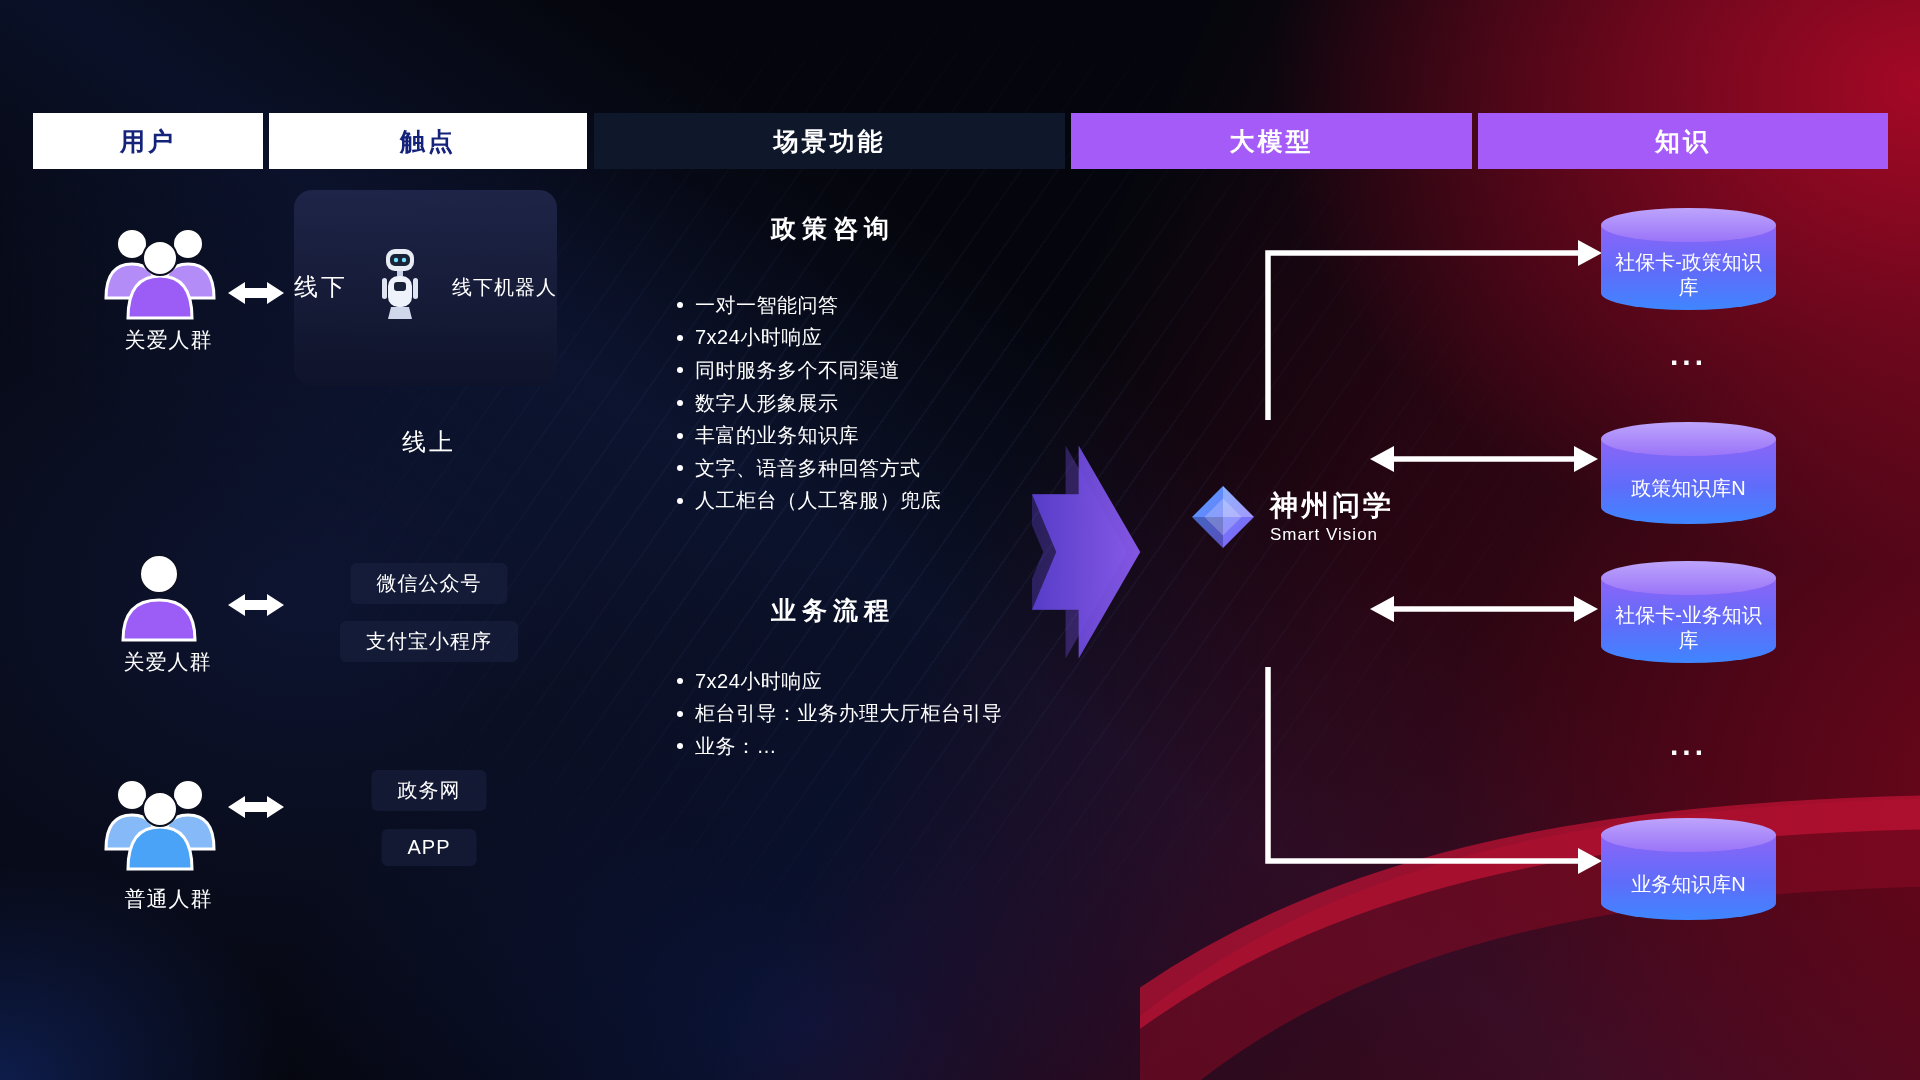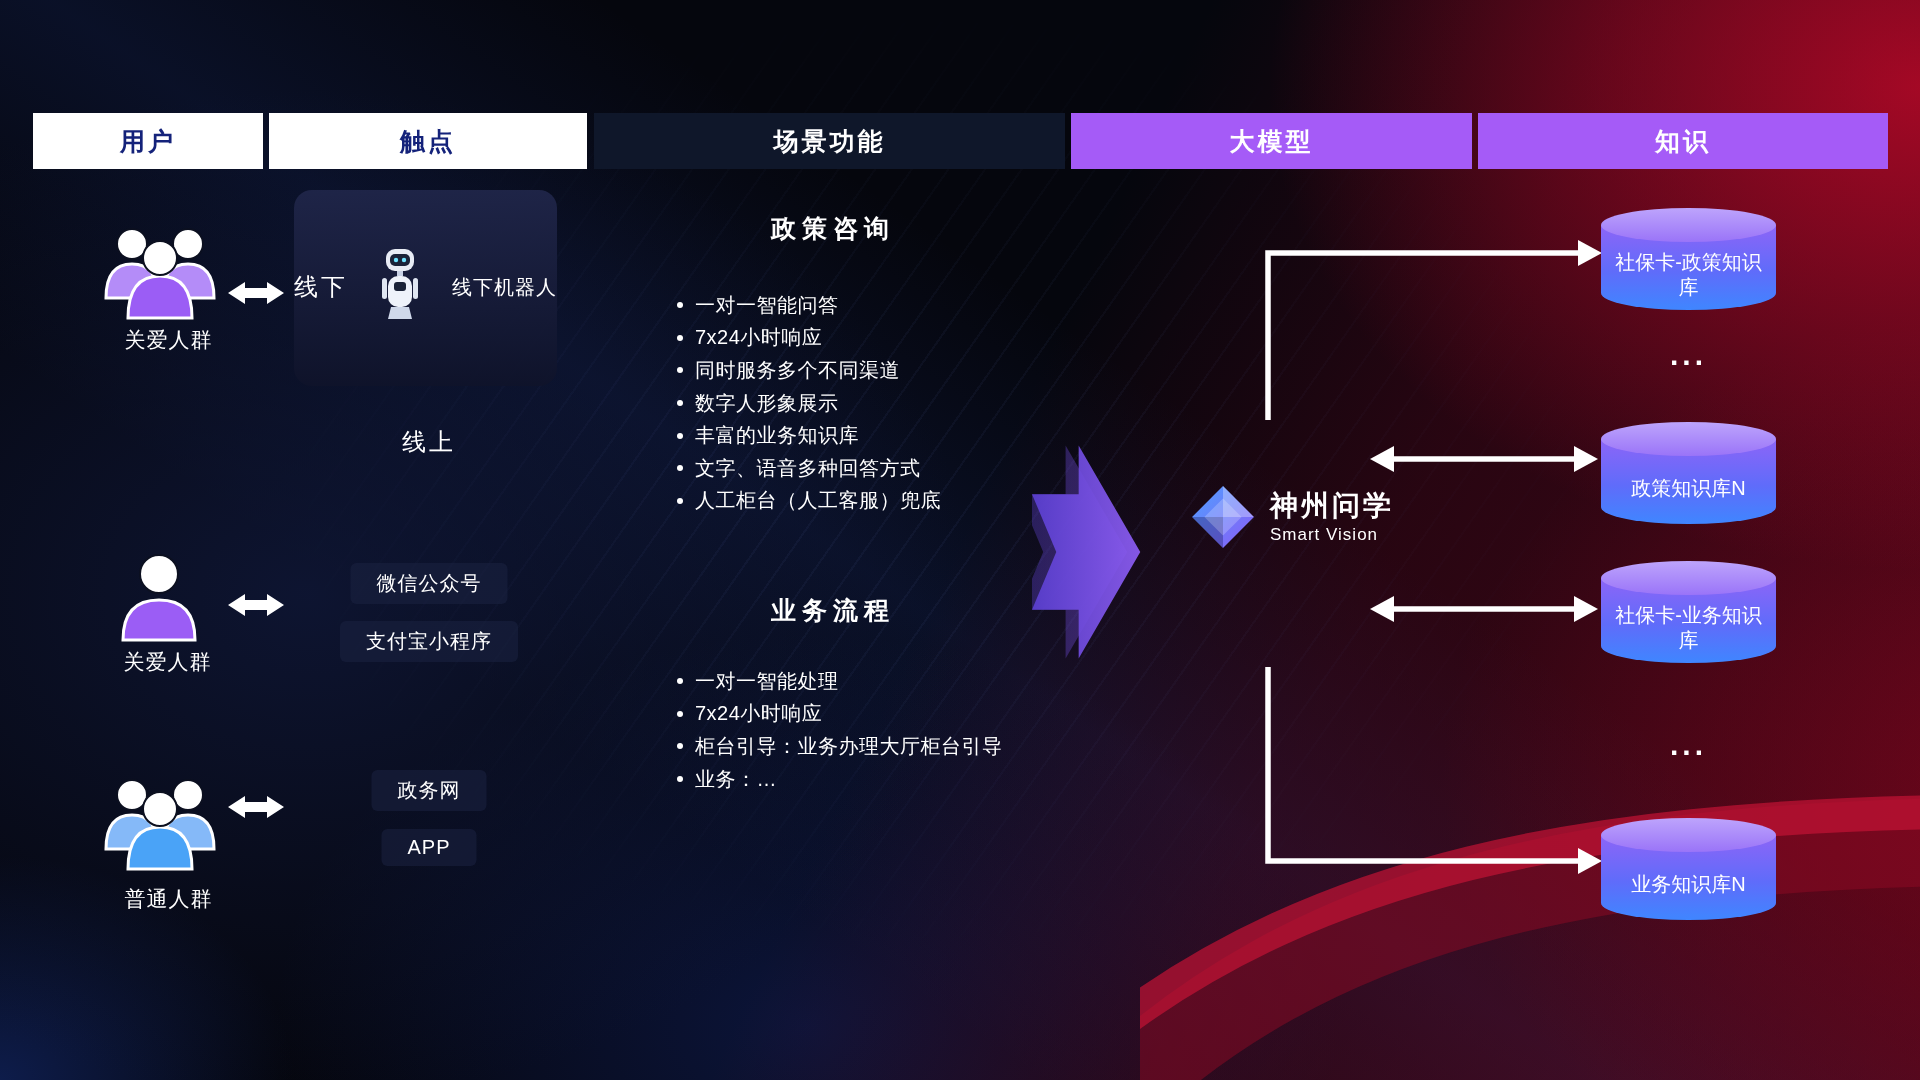--- a/index.html
+++ b/index.html
@@ -214,24 +214,20 @@
     <li>
         <span class="bullet"></span>
         <span>人工柜台（人工客服）兜底</span>
       </li>
   </ul>
 
   <div class="scn-title" id="scn-title-1">业务流程</div>
   <ul class="scn-list" id="scn-list-1">
     <li>
         <span class="bullet"></span>
-        <span>一对一智能处理</span>
-      </li>
-    <li>
-        <span class="bullet"></span>
         <span>7x24小时响应</span>
       </li>
     <li>
         <span class="bullet"></span>
         <span>柜台引导：业务办理大厅柜台引导</span>
       </li>
     <li>
         <span class="bullet"></span>
         <span>业务：…</span>
       </li>

